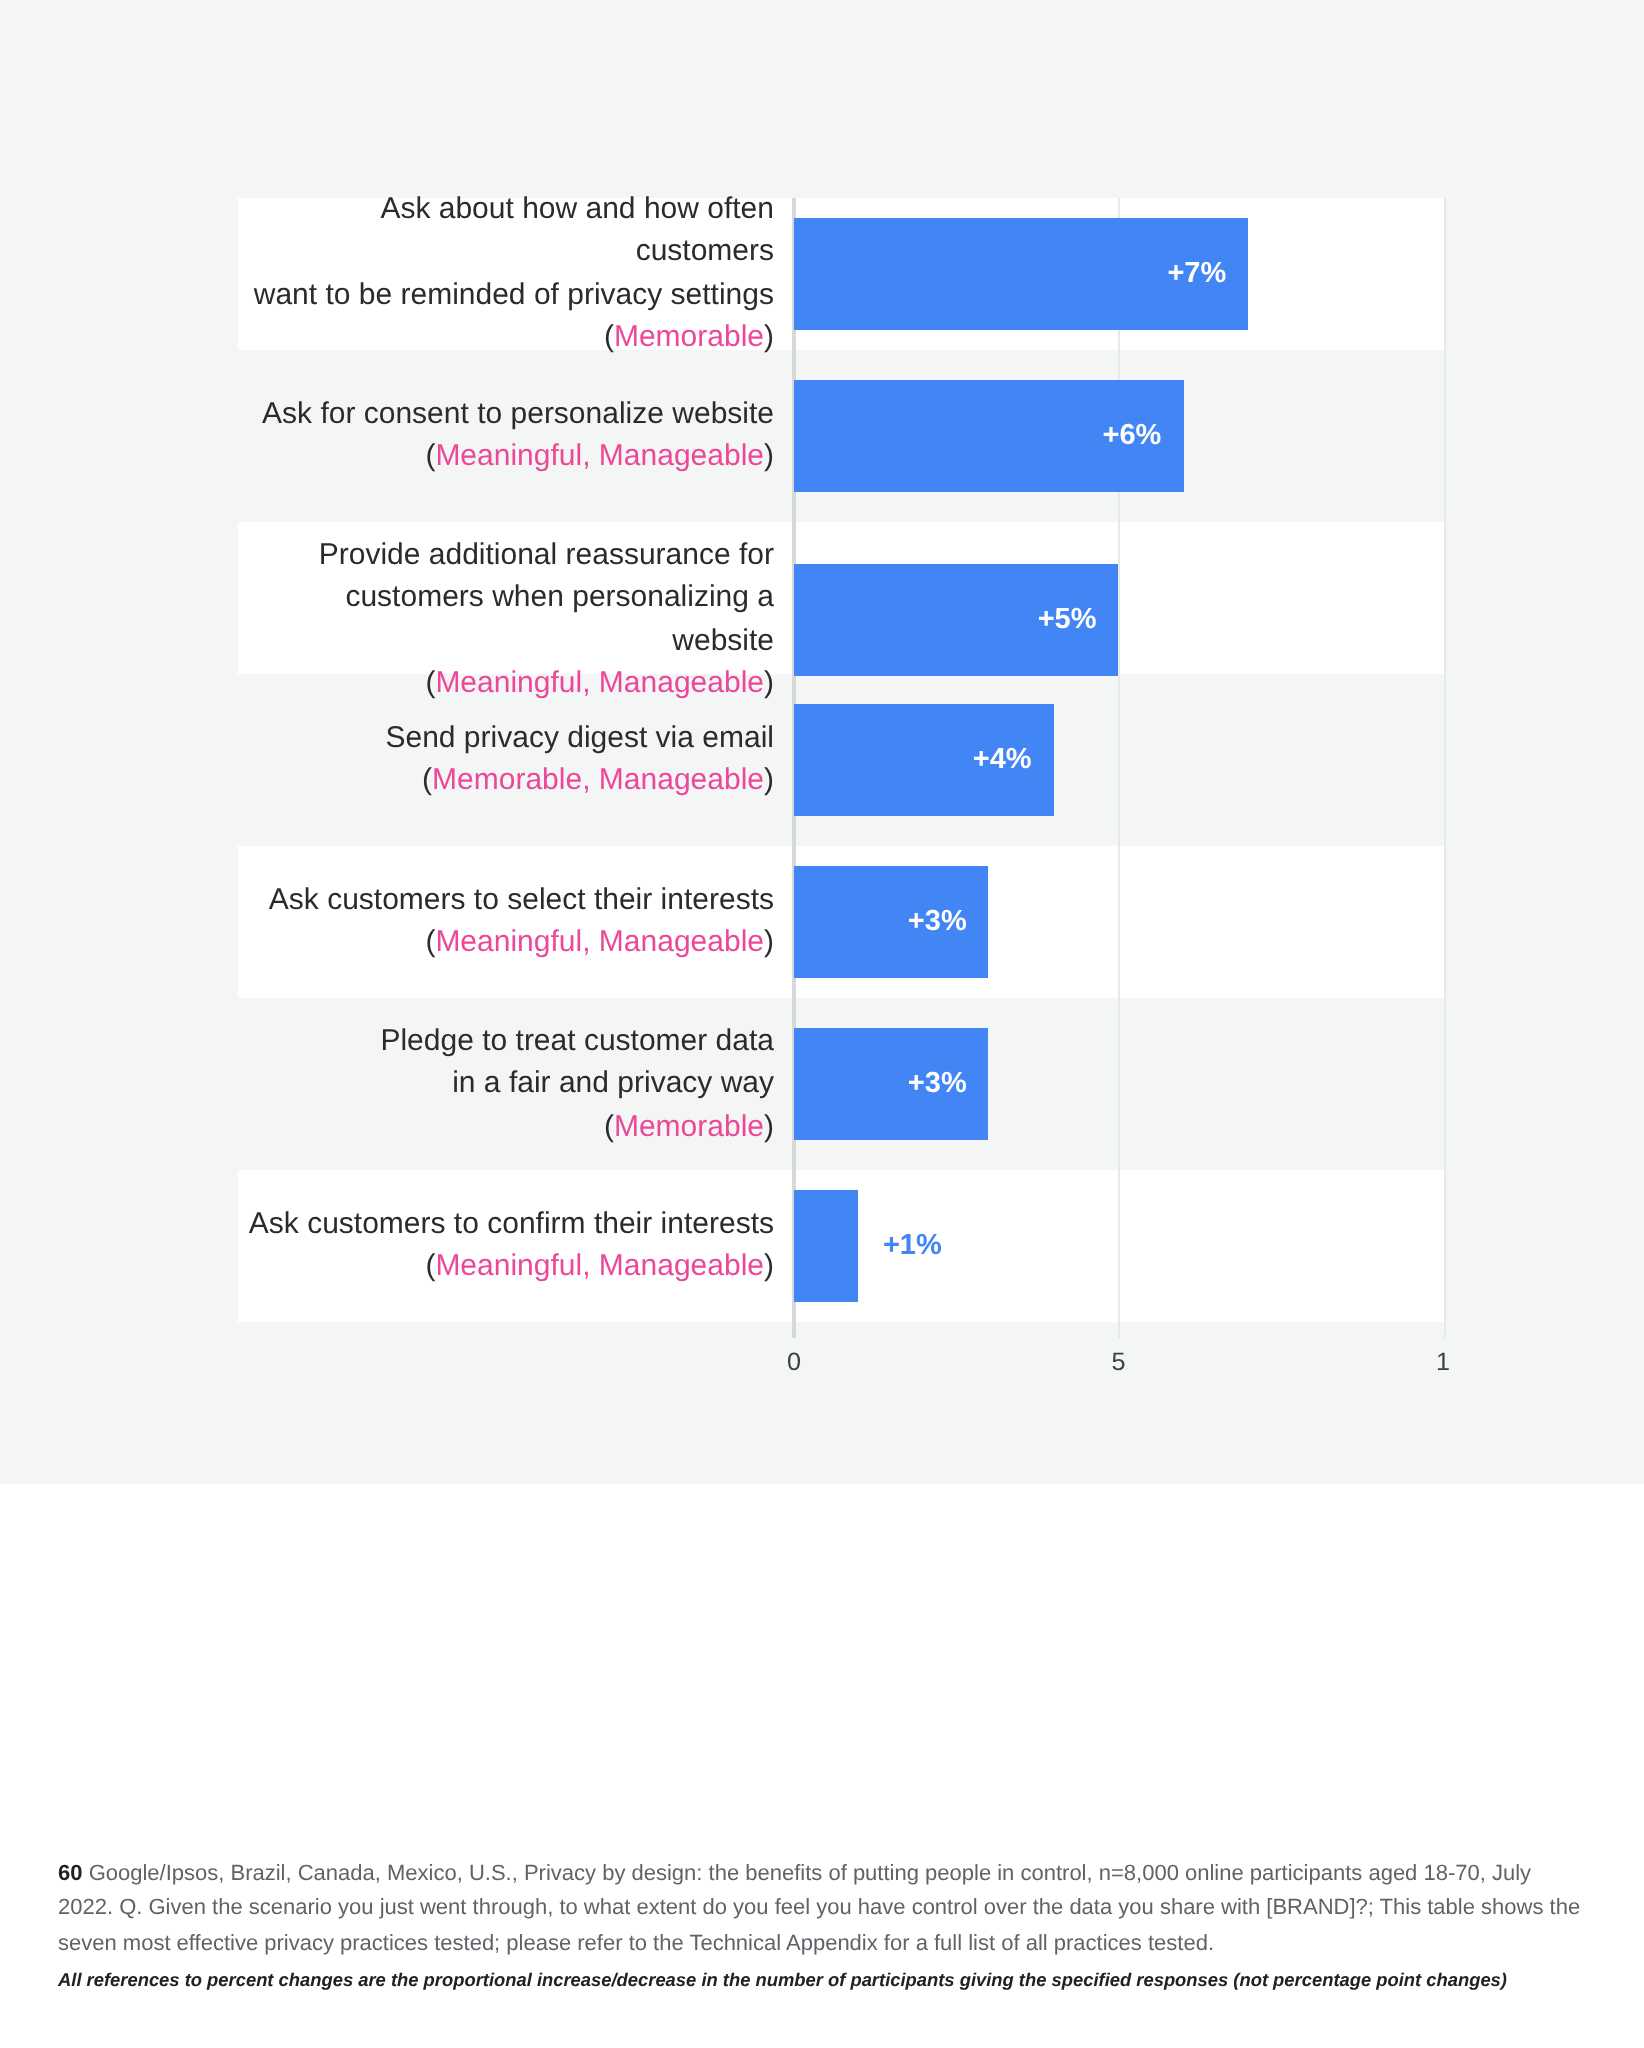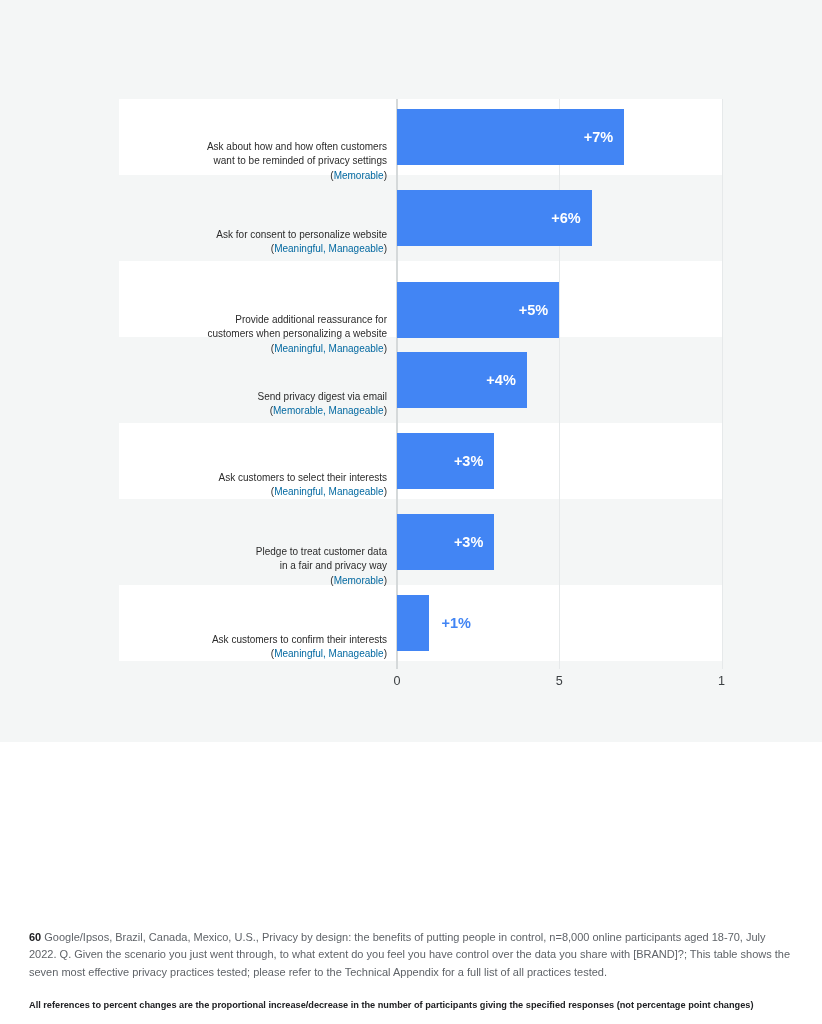--- a/index.html
+++ b/index.html
@@ -109,27 +109,26 @@
     white-space: nowrap;
   }
 
   
   .cat-label {
     position: absolute;
     left: 0;
     width: 268px;
     text-align: right;
     color: #2b2b2b;
-    font-size: 10px;
+    font-size: 15px;
     line-height: 1.43;
     top: 50%;
     transform: translateY(-50%);
-    margin-top: 24px;
-  }
-  .tag { color: #0369a1; }
+  }
+  .tag { color: #ec4899; }
   .paren { color: #2b2b2b; }
 
   
   .axis-tick {
     position: absolute;
     top: 674px;
     color: #3c4043;
     font-size: 12.6px;
     text-align: center;
     width: 40px;
@@ -146,23 +145,24 @@
     color: #5f6368;
     font-size: 11px;
     line-height: 1.58;
     text-align: left;
   }
   .footnote-main .fn-num {
     color: #202124;
     font-weight: bold;
   }
   .footnote-italic {
-    margin-top: 18px;
+    margin-top: 3px;
     color: #202124;
     font-size: 9.2px;
+    font-style: italic;
     font-weight: bold;
     line-height: 1.5;
   }
 </style>
 </head>
 <body>
 
 <div id="page">
 
   <div class="top-section"></div>

